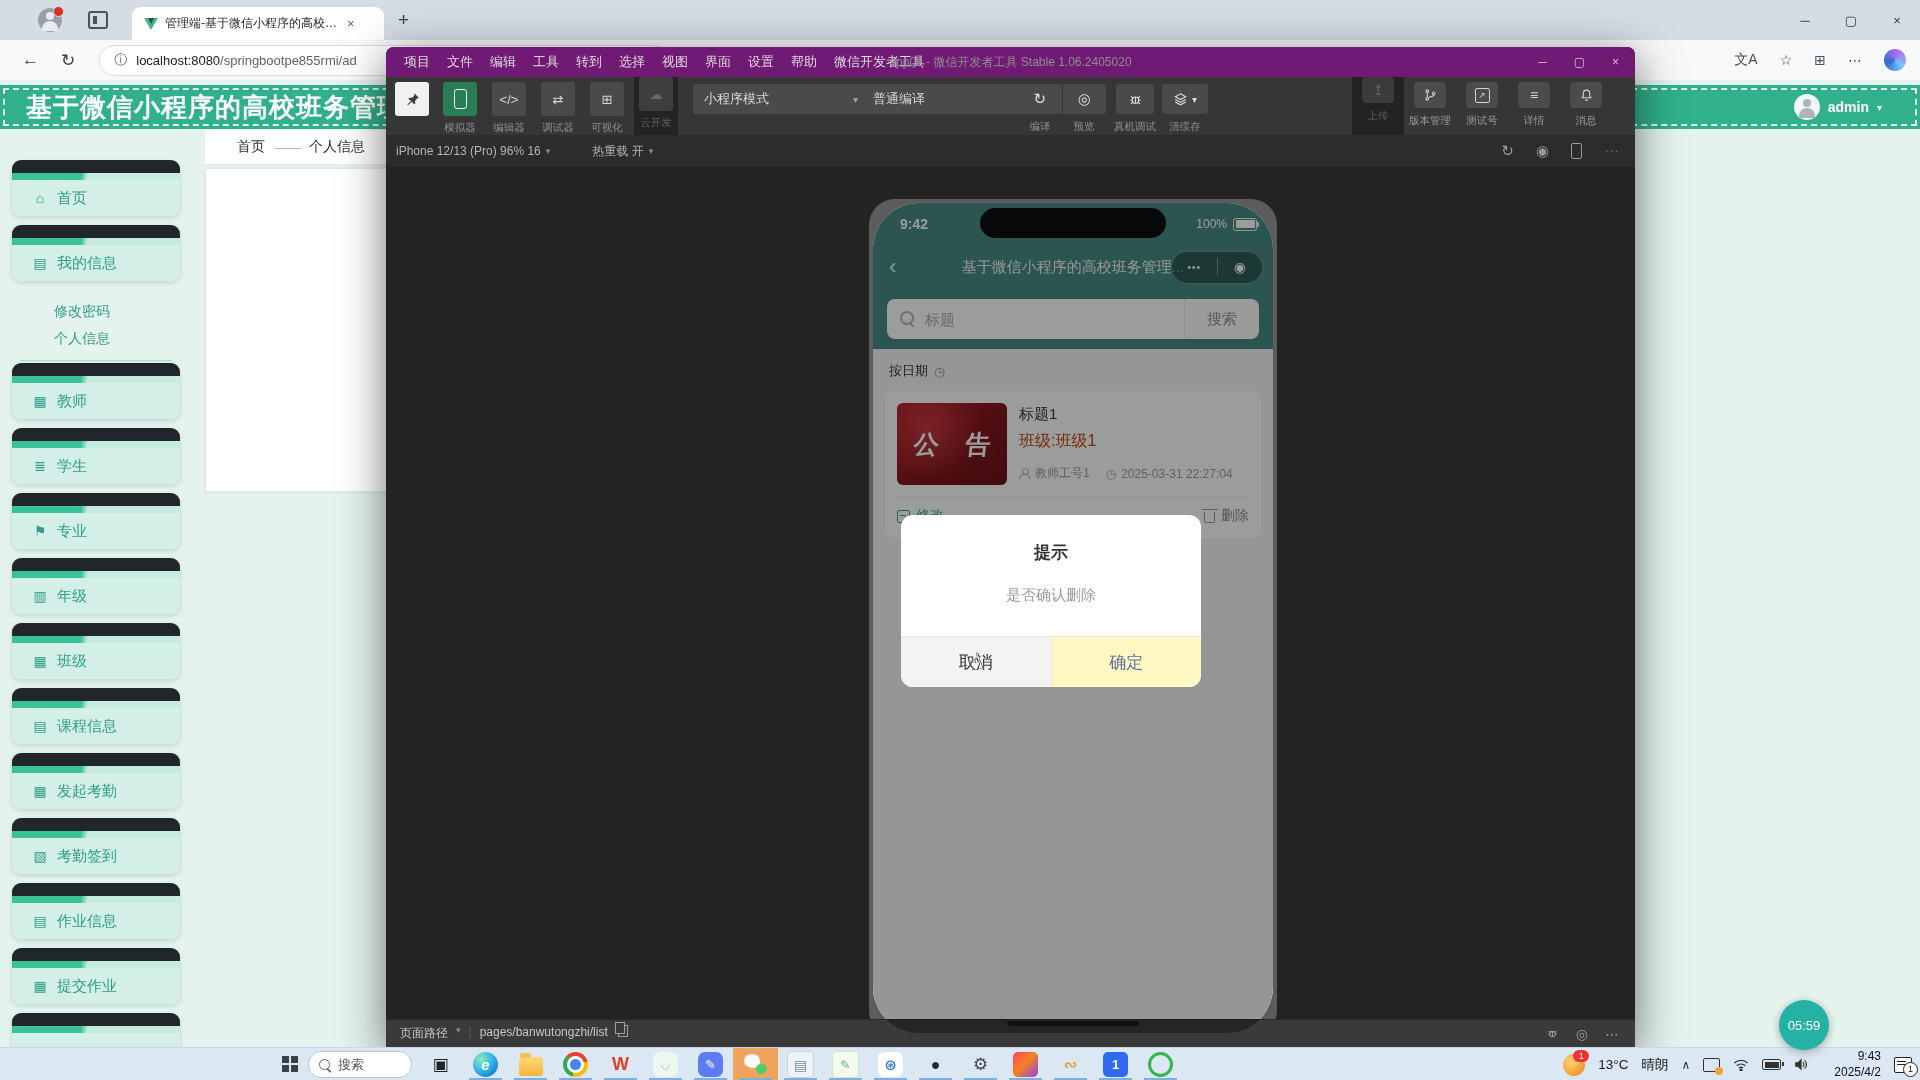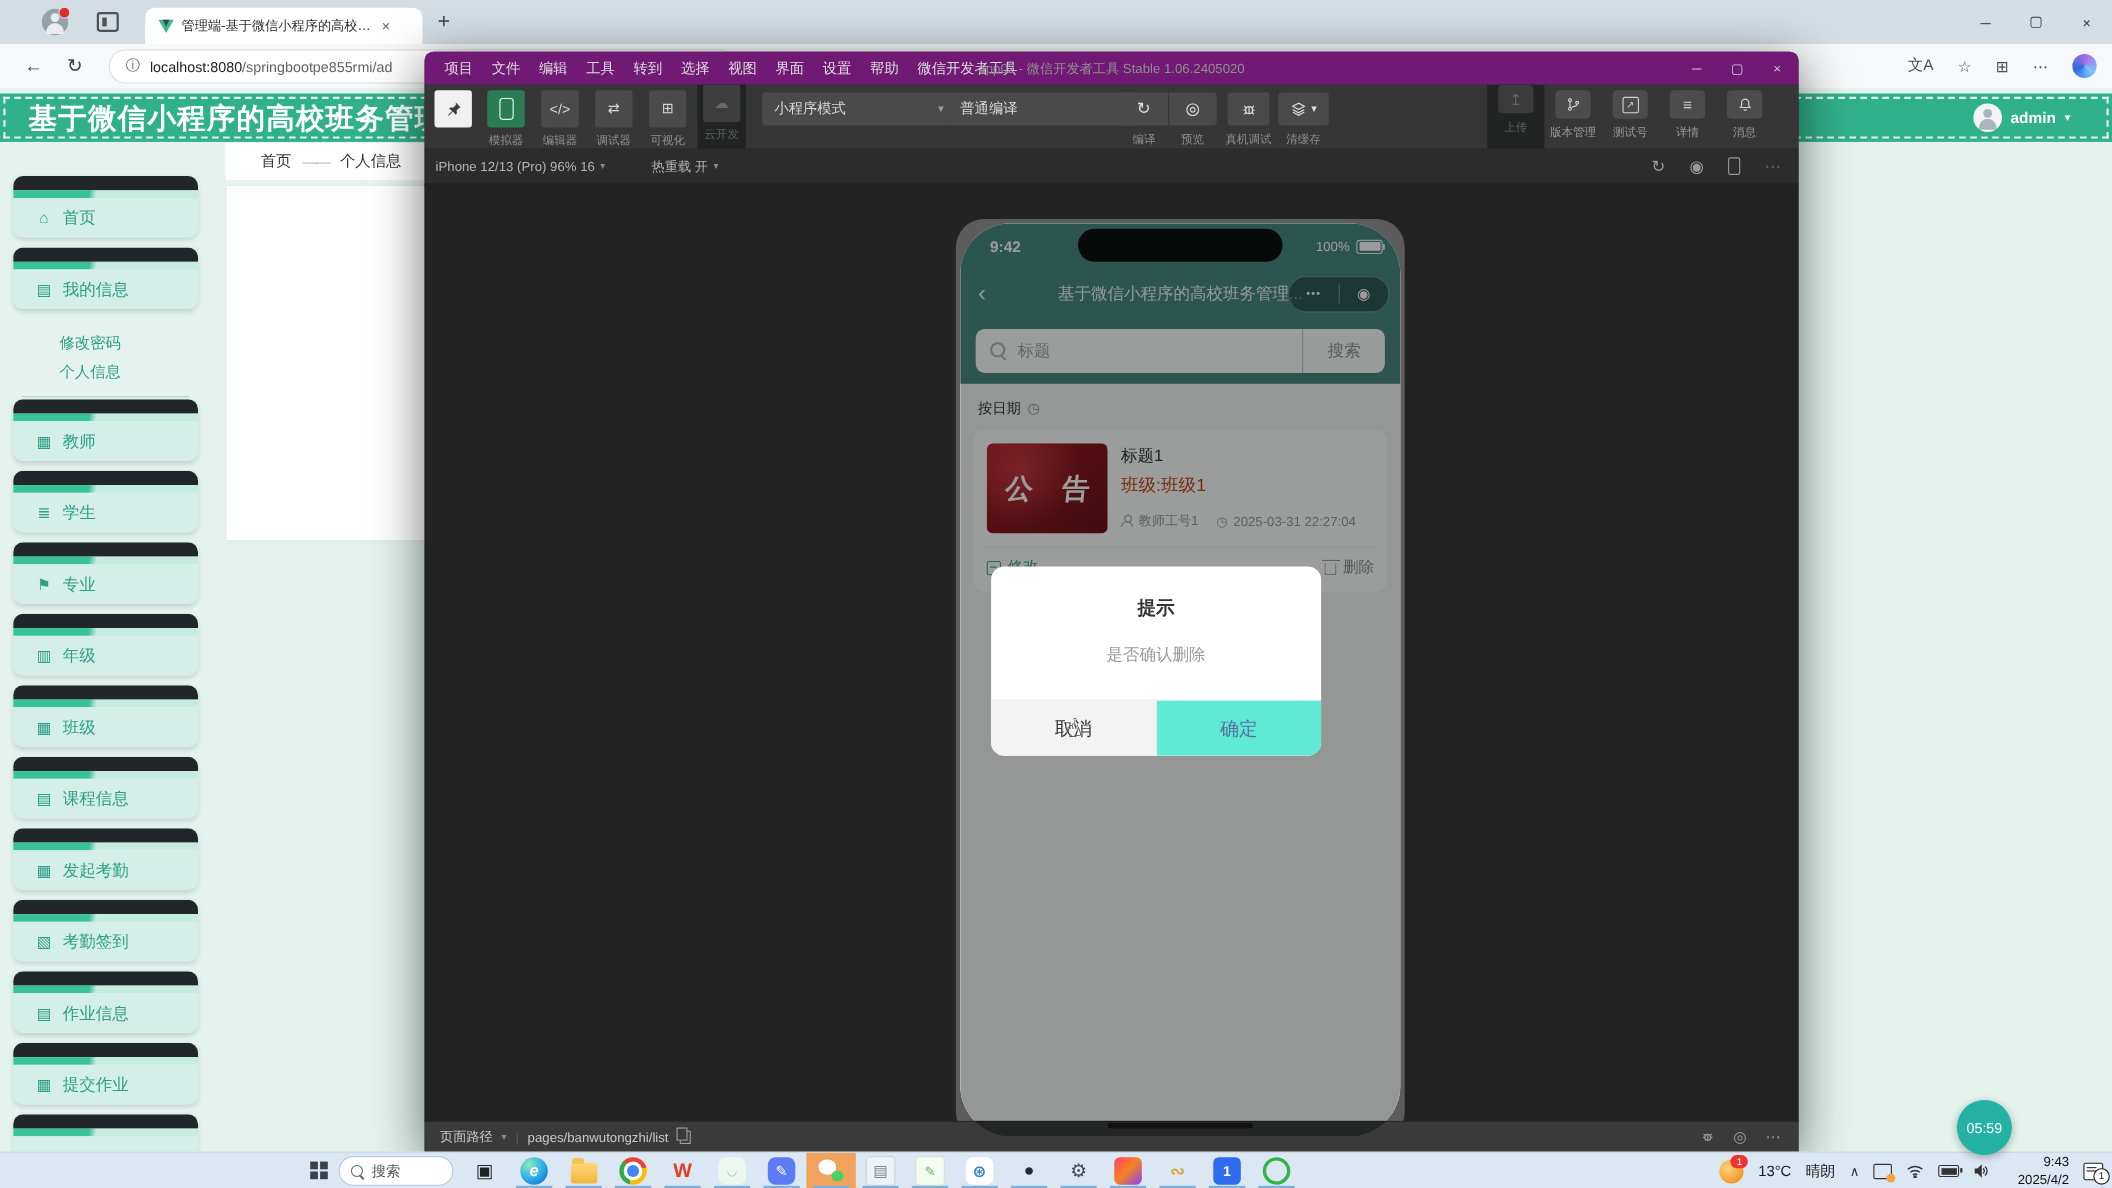--- a/index.html
+++ b/index.html
@@ -91,21 +91,21 @@
   .rtool.dim .tlabel{color:#5e5e5e;}
   .ext-box{width:13px;height:13px;border:1.5px solid currentColor;border-radius:2px;font-size:9px;line-height:12px;}
   .dt-simbar{position:absolute;left:0;top:88px;right:0;height:32px;background:#2c2c2c;border-bottom:1px solid #222;display:flex;align-items:center;}
   .sim-dev{margin-left:10px;font-size:12px;color:#b5b5b5;}
   .sim-hot{margin-left:42px;font-size:12px;color:#b5b5b5;}
   .dt-simbar .caret{font-size:9px;color:#8a8a8a;margin-left:5px;}
   .sim-icons{position:absolute;right:16px;display:flex;gap:22px;align-items:center;color:#9a9a9a;font-size:15px;}
   .sim-phone{width:9px;height:14px;border:1.5px solid #9a9a9a;border-radius:2px;}
   .dt-stage{position:absolute;left:0;top:120px;right:0;bottom:27px;background:#232323;}
   .dt-statusbar{position:absolute;left:0;bottom:0;right:0;height:27px;background:#3a3a3a;border-top:1px solid #2a2a2a;display:flex;align-items:center;}
-  .sb-left{display:flex;align-items:center;gap:8px;margin-left:14px;font-size:12px;color:#c8c8c8;}
+  .sb-left{display:flex;align-items:flex-start;gap:8px;margin-left:14px;font-size:12px;color:#c8c8c8;}
   .sb-left .caret{font-size:9px;color:#8a8a8a;}
   .sb-pipe{color:#5a5a5a;}
   .copy-ic{width:8px;height:10px;border:1px solid #9f9f9f;position:relative;margin-left:2px;}
   .copy-ic::after{content:"";position:absolute;left:-4px;top:-4px;width:8px;height:10px;border:1px solid #9f9f9f;background:#3a3a3a;}
   .sb-right{position:absolute;right:16px;display:flex;gap:17px;align-items:center;color:#9a9a9a;font-size:14px;}
 
   
   .phone{position:absolute;left:436px;top:32px;width:376px;height:806px;border-radius:26px;background:#5c5c5c;padding:16px;margin-left:47px;}
   .p-screen{position:absolute;inset:4px;border-radius:46px;overflow:hidden;background:#f5f6f6;}
   .p-head{position:absolute;left:0;top:0;right:0;height:146px;background:#47887e;}
@@ -154,21 +154,21 @@
   .trash{width:9px;height:10px;border:1.5px solid #999;border-top:none;border-radius:0 0 2px 2px;position:relative;margin-top:3px;}
   .trash::before{content:"";position:absolute;left:-3.5px;top:-3.5px;width:16px;height:1.5px;background:#999;}
   .home-bar{position:absolute;left:50%;bottom:7px;transform:translateX(-50%);width:132px;height:5px;border-radius:3px;background:#111;z-index:7;}
   .dim{position:absolute;inset:0;background:rgba(6,10,10,.4);z-index:5;}
   .p-modal{position:absolute;left:28px;top:312px;width:300px;height:172px;background:#fff;border-radius:12px;z-index:6;overflow:hidden;}
   .pm-title{text-align:center;margin-top:26px;font-size:17px;color:#333;font-weight:600;}
   .pm-msg{text-align:center;margin-top:22px;font-size:15px;color:#9b9b9b;}
   .pm-btns{position:absolute;left:0;right:0;bottom:0;height:50px;border-top:1px solid #ebebeb;display:flex;}
   .pm-btns div{flex:1;display:flex;align-items:center;justify-content:center;font-size:17px;}
   .pm-cancel{background:#f3f3f3;color:#333;}
-  .pm-ok{background:#5eead4;color:#5b6da0;border-left:1px solid #ebebeb;}
+  .pm-ok{background:#fef9c3;color:#5b6da0;border-left:1px solid #ebebeb;}
   .cursor{position:absolute;left:96px;top:446px;z-index:8;font-size:23px;color:#111;transform:rotate(-14deg);text-shadow:0 0 2px #fff,0 0 3px #fff;}
 
   
   #taskbar{position:absolute;left:0;top:1047px;width:1920px;height:33px;background:#dbe7f3;border-top:1px solid #c9d7e6;z-index:30;}
   .tb-start{position:absolute;left:282px;top:8px;width:16px;height:16px;display:grid;grid-template-columns:7px 7px;grid-template-rows:7px 7px;gap:2px;}
   .tb-start i{background:#3b4147;}
   .tb-search{position:absolute;left:308px;top:3px;width:92px;height:25px;background:#fff;border:1px solid #b9c8d8;border-radius:13px;display:flex;align-items:center;gap:8px;padding-left:10px;}
   .tb-search .mag2{position:relative;width:9px;height:9px;border:1.6px solid #5f6a74;border-radius:50%;flex:none;}
   .tb-search .mag2::after{content:"";position:absolute;left:8px;top:8px;width:1.6px;height:5px;background:#5f6a74;transform:rotate(-45deg);}
   .tb-search span{font-size:13px;color:#555;}

